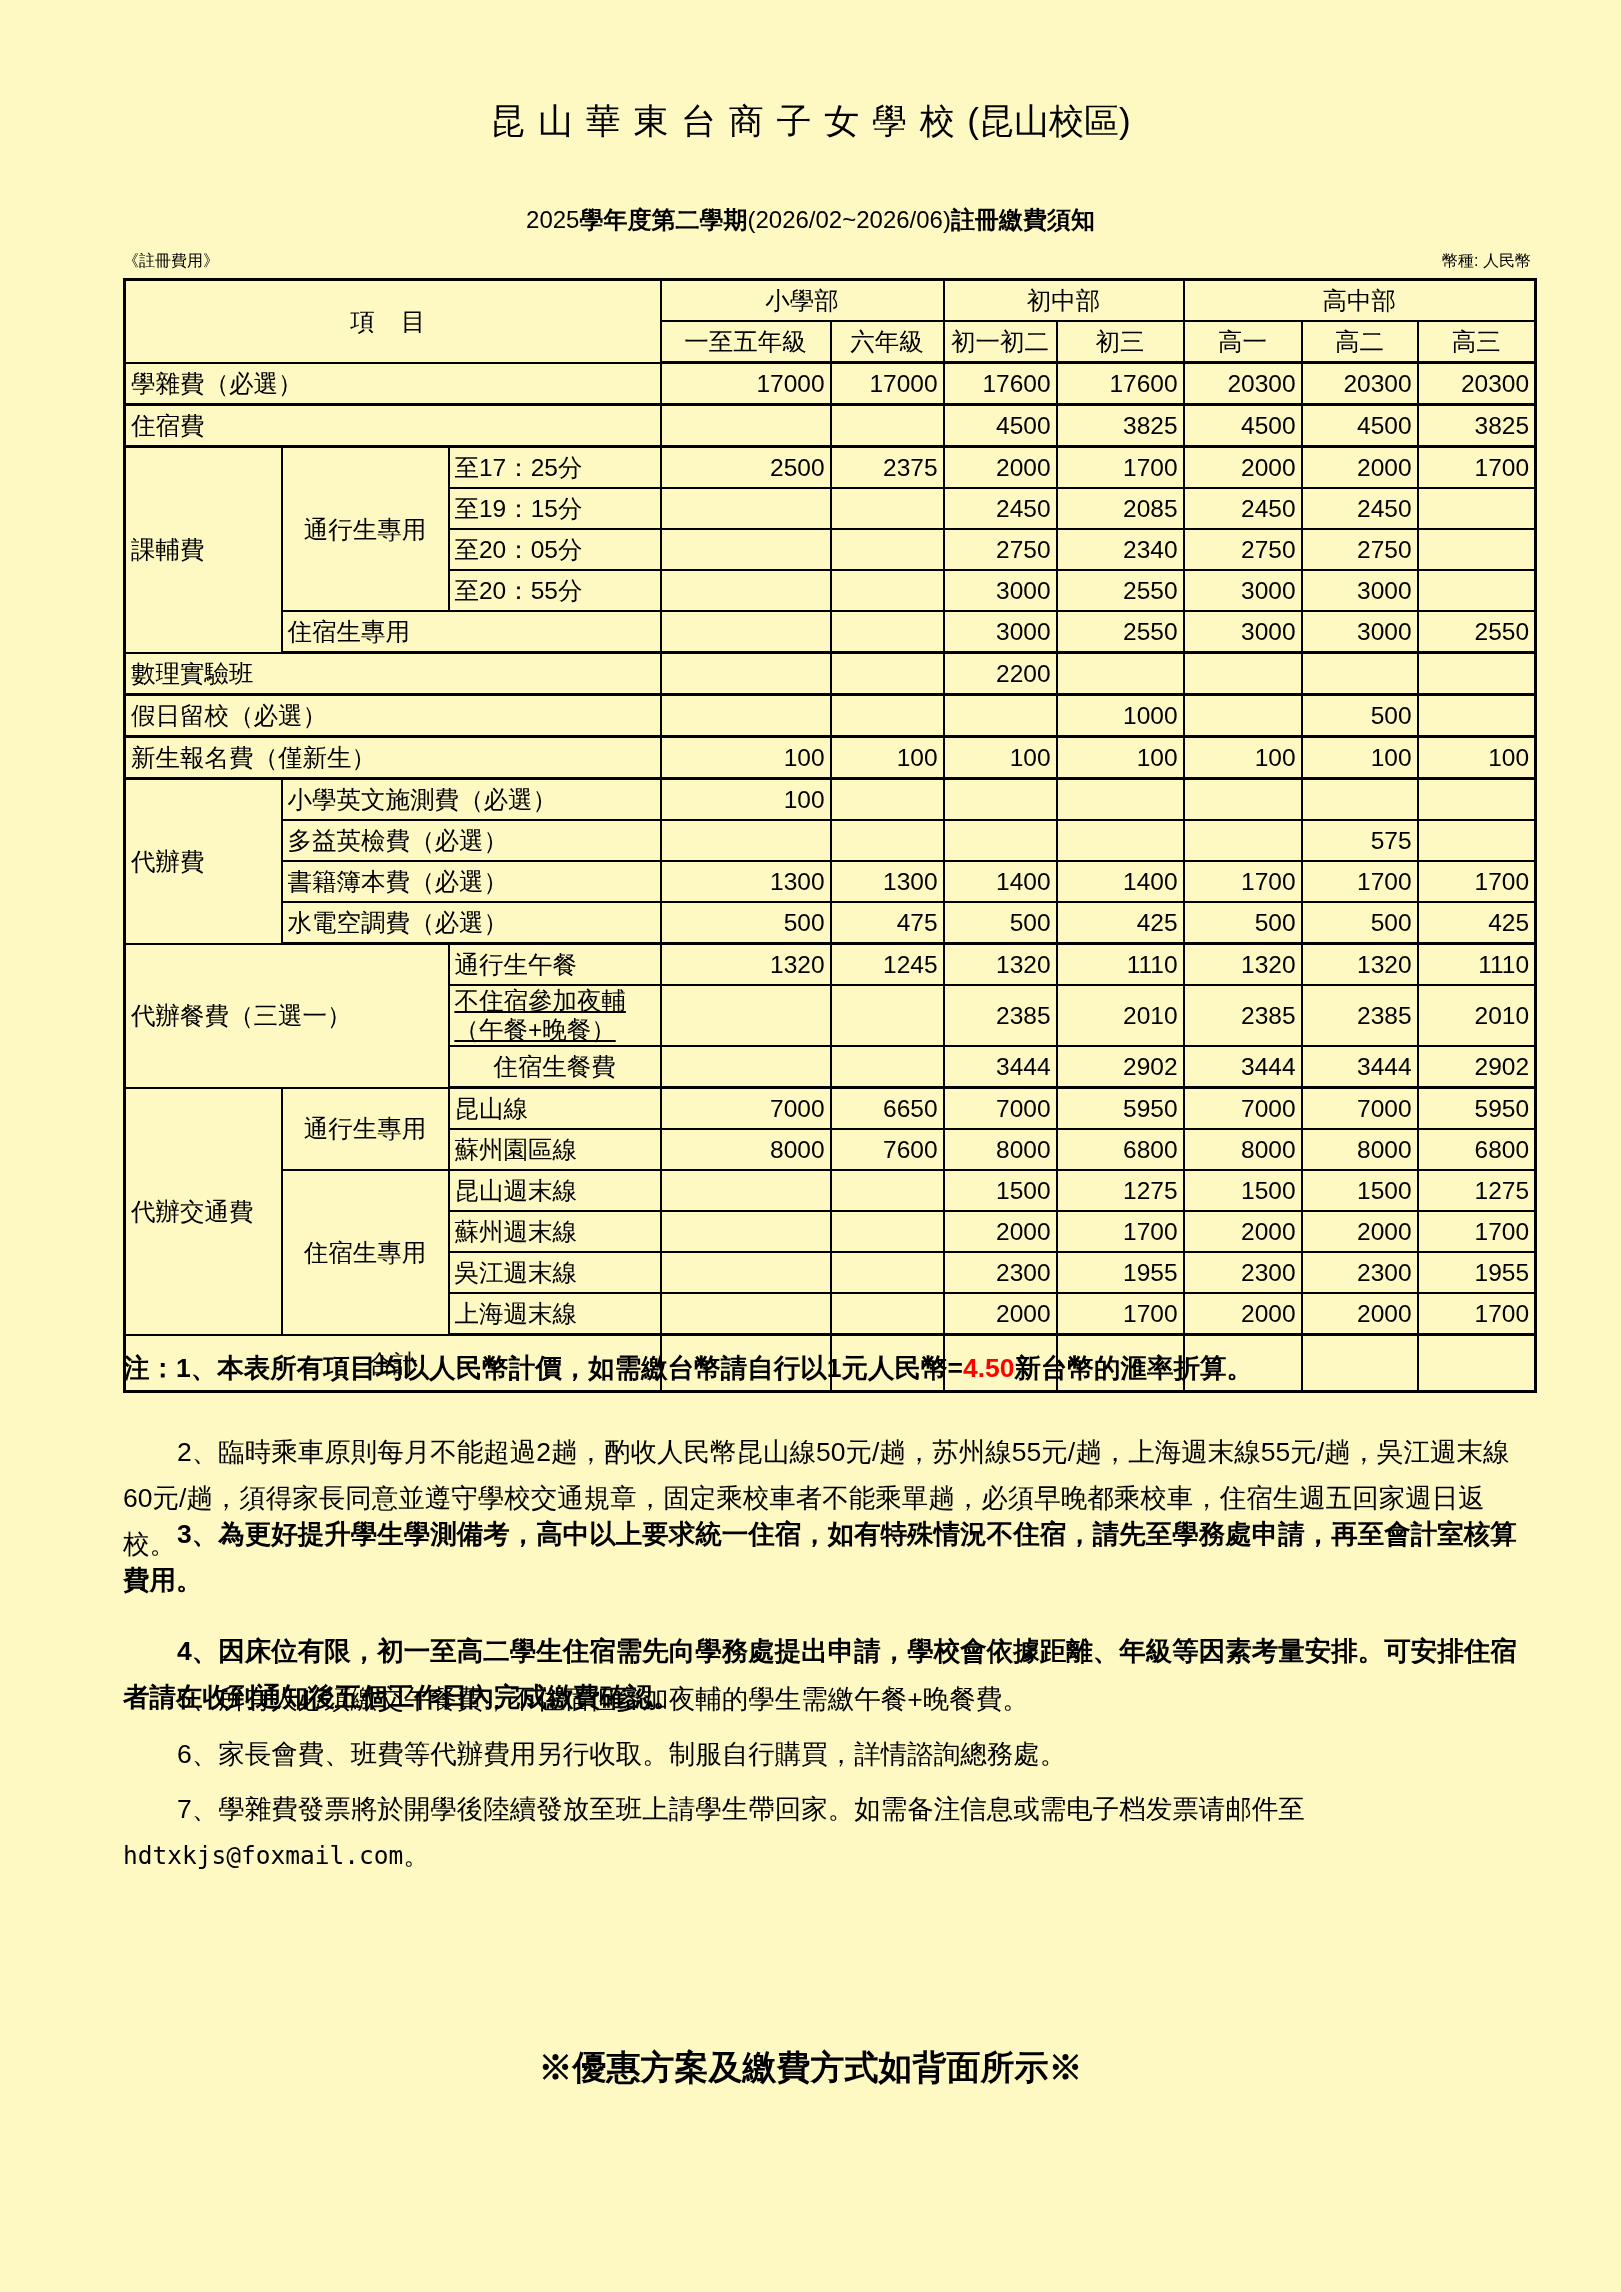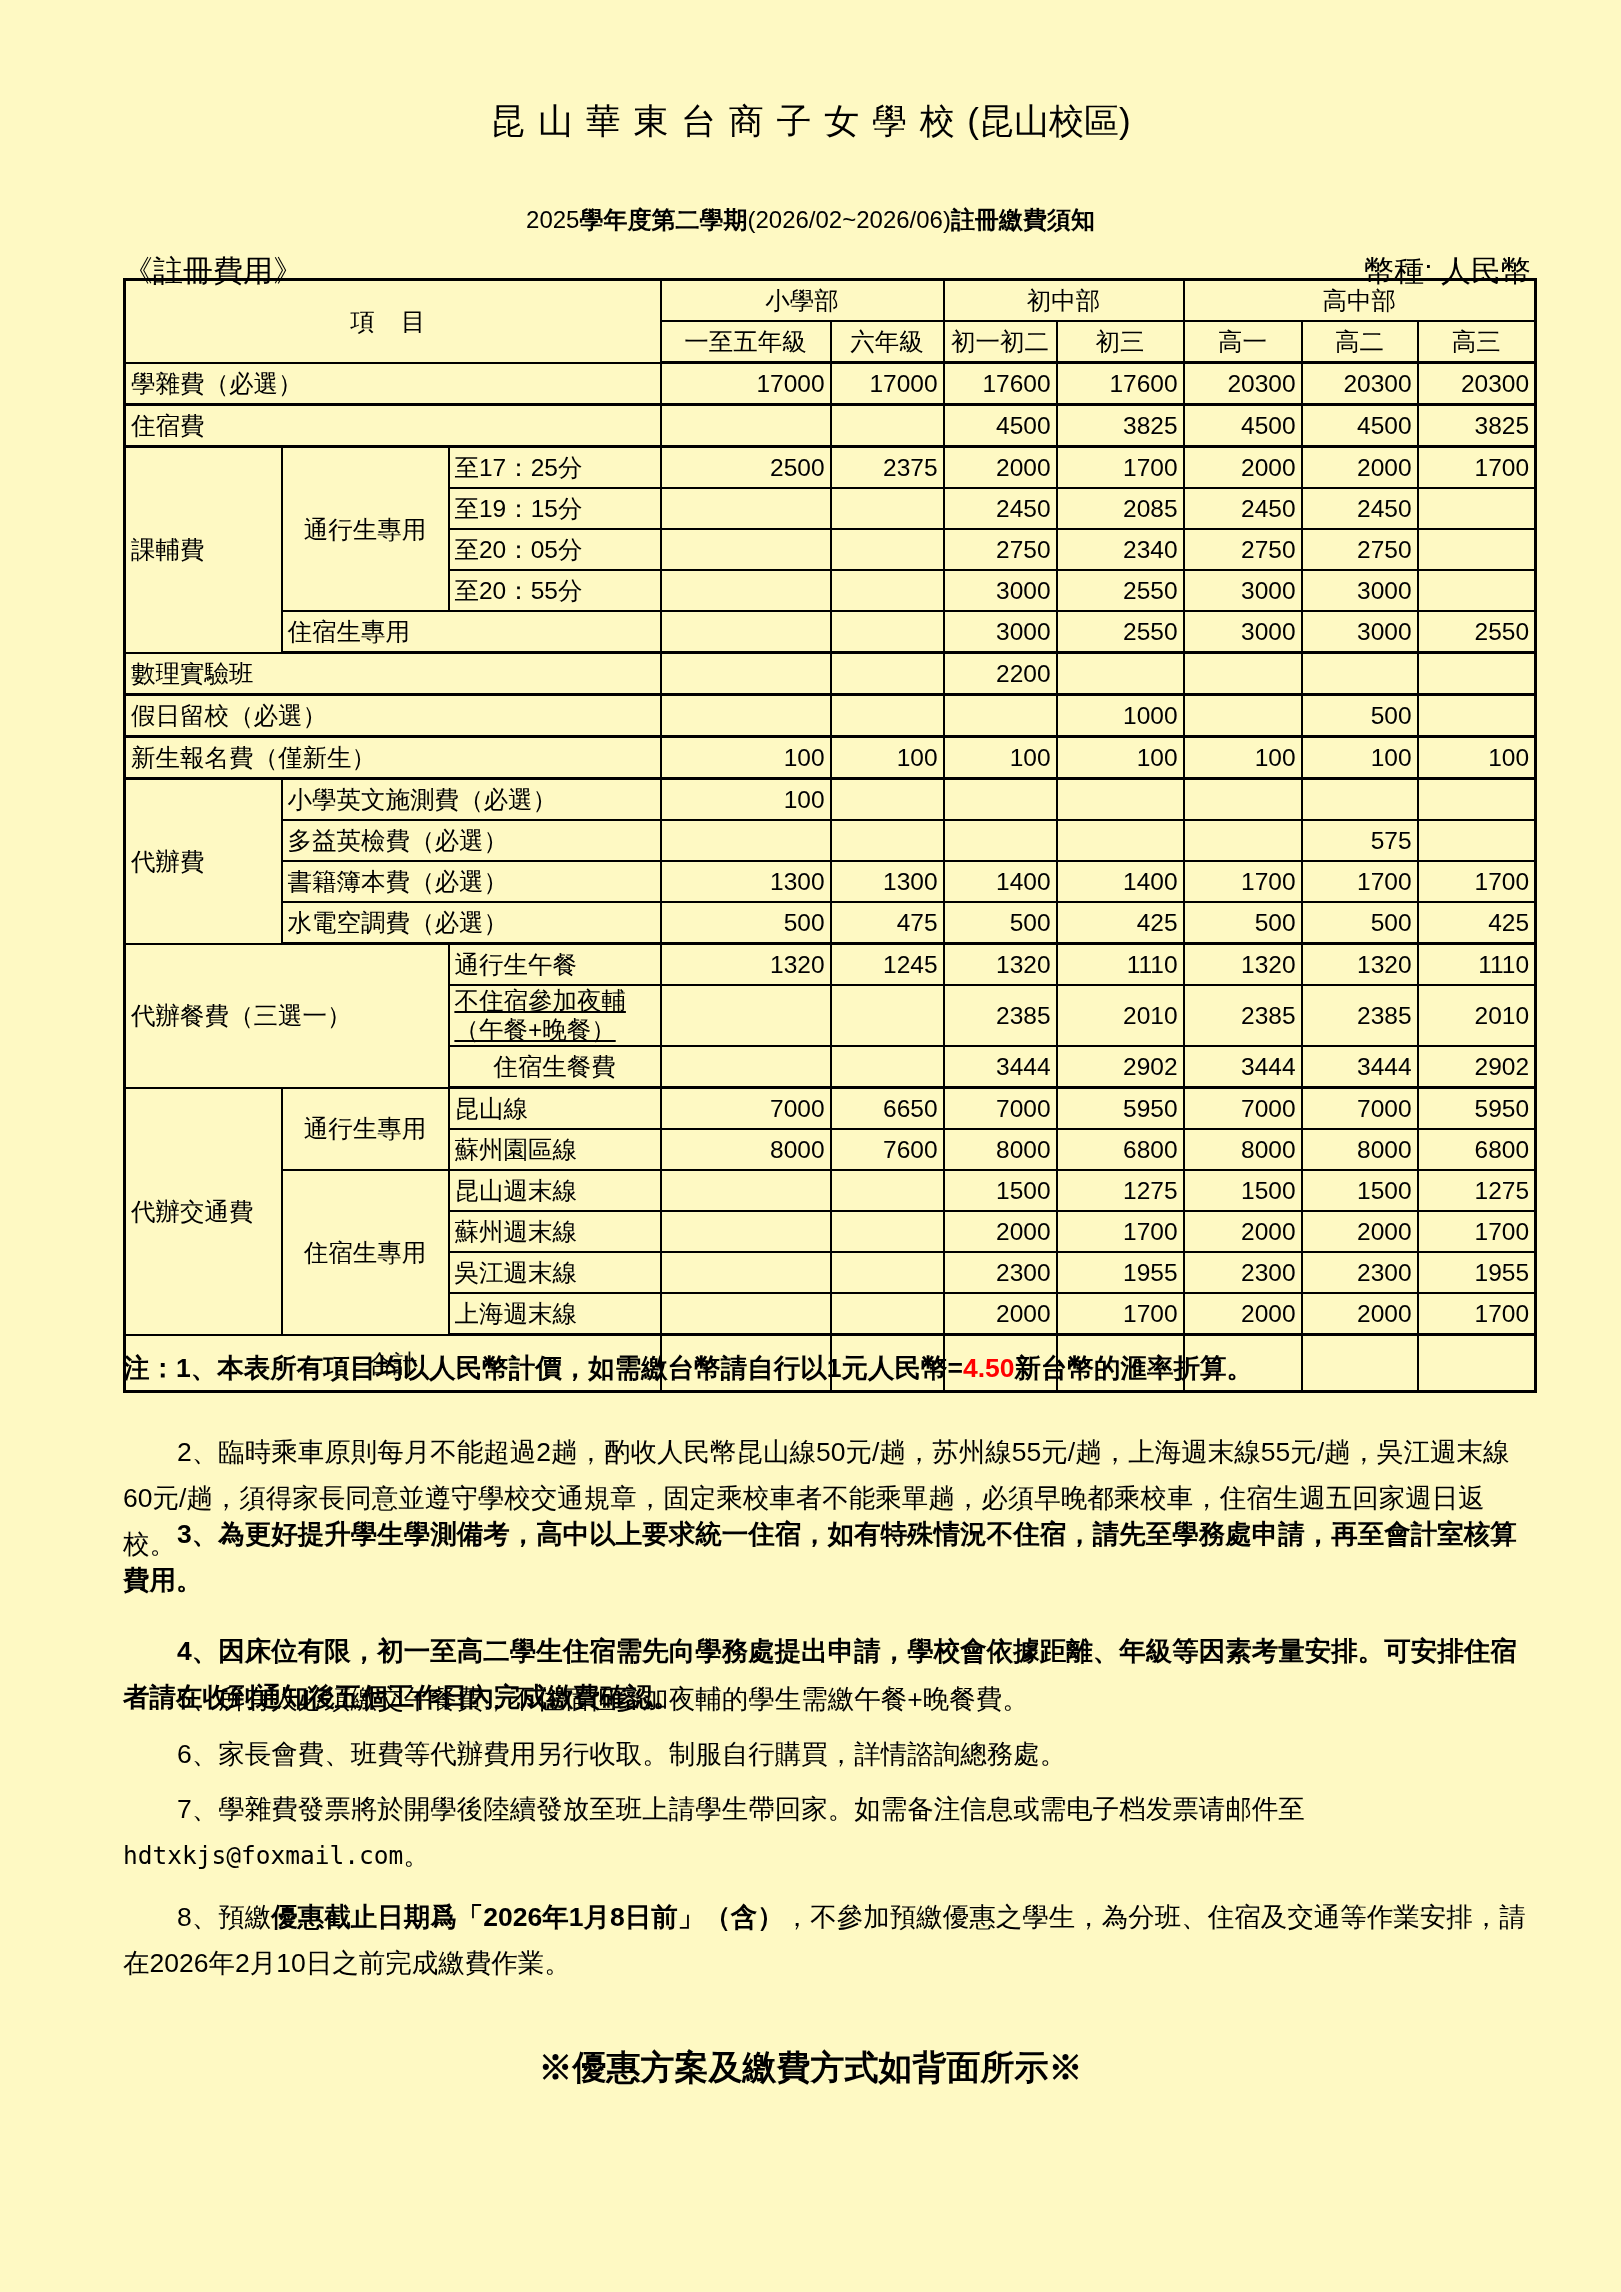--- a/index.html
+++ b/index.html
@@ -5,21 +5,21 @@
   html,body { margin:0; padding:0; background:#888; }
   .page {
     position:relative; width:1621px; height:2293px; background:#fef9c3;
     font-family:"Liberation Sans", sans-serif; color:#000; margin:0 auto; overflow:hidden;
   }
   .title { position:absolute; top:98px; left:0; width:100%; text-align:center;
            font-size:35px; font-weight:400; }
   .title .spread { letter-spacing:12.7px; }
   .subtitle { position:absolute; top:204px; left:0; width:100%; text-align:center; font-size:24px; }
   .subtitle .b { font-weight:700; }
-  .metarow { position:absolute; top:251px; left:123px; width:1408px; font-size:30px; }
+  .metarow { position:absolute; top:251px; left:123px; width:1408px; font-size:16px; }
   .meta-left { float:left; }
   .meta-right { float:right; }
 
   table.fees { position:absolute; top:278px; left:123px; width:1408px;
     border-collapse:collapse; table-layout:fixed; border:3.9px solid #000; }
   table.fees td { border:2px solid #000; font-size:24.5px; padding:0 4.9px;
     overflow:hidden; white-space:nowrap; vertical-align:middle; height:39px; }
   td.num { text-align:right; }
   td.lbl { text-align:left; }
   td.ctr { text-align:center; }
@@ -354,18 +354,17 @@
   <div class="note ind bold" style="top:1511px">3、為更好提升學生學測備考，高中以上要求統一住宿，如有特殊情況不住宿，請先至學務處申請，再至會計室核算費用。</div>
 
   <div class="note ind bold" style="top:1628px">4、因床位有限，初一至高二學生住宿需先向學務處提出申請，學校會依據距離、年級等因素考量安排。可安排住宿者請在收到通知後五個工作日內完成繳費確認。</div>
 
   <div class="note ind" style="top:1676px">5、所有人必須繳交午餐費，不住宿但參加夜輔的學生需繳午餐+晚餐費。</div>
 
   <div class="note ind" style="top:1731px">6、家長會費、班費等代辦費用另行收取。制服自行購買，詳情諮詢總務處。</div>
 
   <div class="note ind" style="top:1786px"><span>7、學雜費發票將於開學後陸續發放至班上請學生帶回家。如需备注信息或需电子档发票请邮件至</span><span class="mono">hdtxkjs@foxmail.com</span><span>。</span></div>
 
-  <div class="note ind" style="top:1894px"><span>8、預繳</span><span class="b">優惠截止日期爲「2026年1月8日前」（含）</span><span>，不參加預繳優惠之學生，為分班、住宿及交通等作業安排，請在2026年2月10日之前完成繳費作業。</span></div>
 
   <div class="footer-line">※優惠方案及繳費方式如背面所示※</div>
 
 </div>
 
 
 </body></html>

